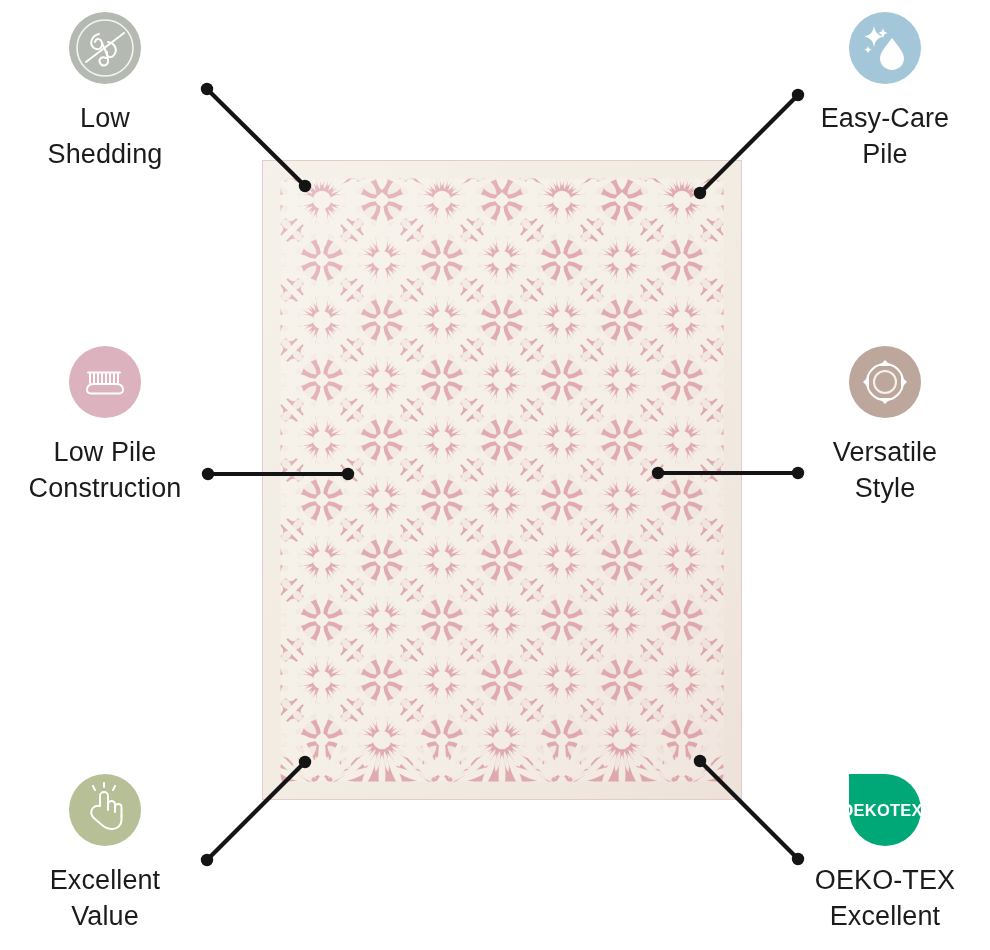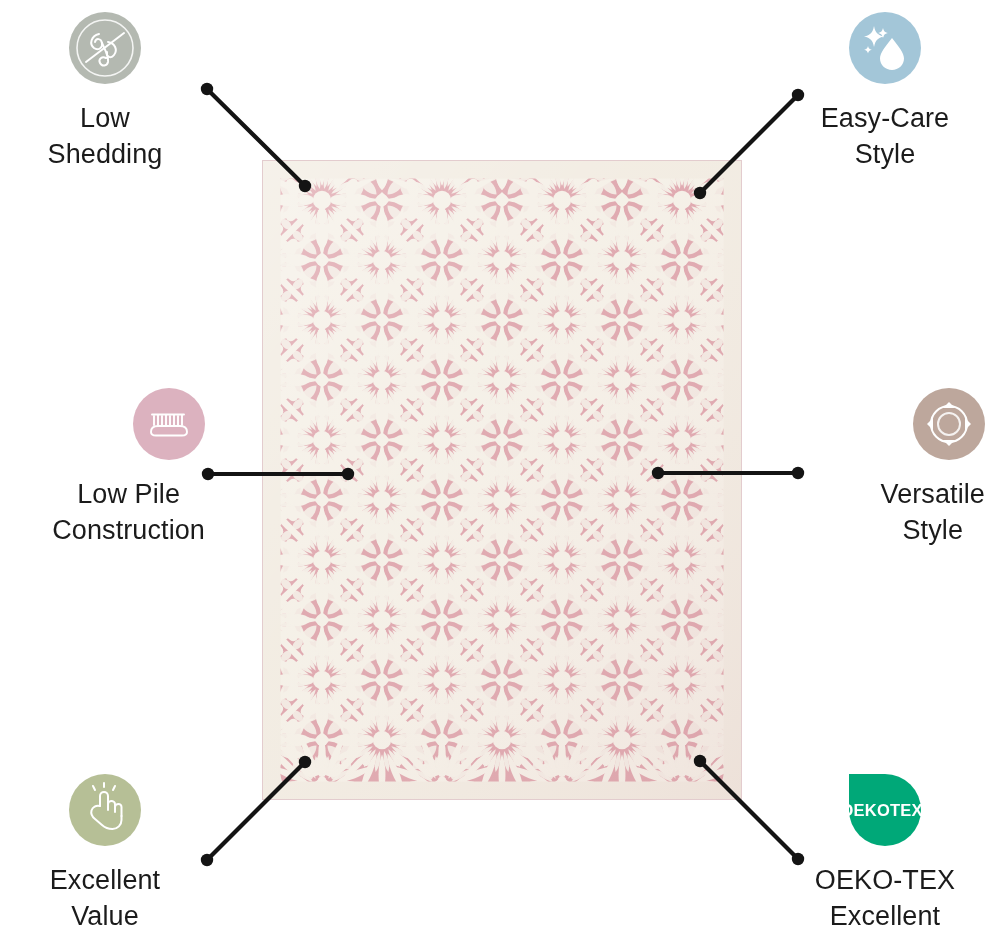--- a/index.html
+++ b/index.html
@@ -44,21 +44,21 @@
     color: #1b1b1b;
     text-align: center;
     letter-spacing: 0.1px;
     white-space: pre-line;
     font-weight: 400;
   }
 
   .f-left  { left: 5px; }
   .f-right { left: 785px; }
   .f-row1  { top: 12px; }
-  .f-row2  { top: 388px; align-items: flex-end; }
+  .f-row2  { top: 346px; }
   .f-row3  { top: 774px; }
 
   
   .oeko-badge {
     width: 72px;
     height: 72px;
     background: #00a878;
     border-radius: 0 50% 50% 50%;
     display: flex;
     align-items: center;
@@ -357,21 +357,21 @@
   <div class="feature f-right f-row1">
     <div class="feature-icon" style="background:#a3c6d8;">
       <svg viewBox="0 0 72 72" width="72" height="72" xmlns="http://www.w3.org/2000/svg">
         <path d="M43 26 C50 35 55 41 55 46.5 C55 53 49.5 58 43 58 C36.5 58 31 53 31 46.5 C31 41 36 35 43 26 Z" fill="#ffffff"></path>
         <path d="M25 14 C26.5 21 28.5 23 35 24.5 C28.5 26 26.5 28 25 35 C23.5 28 21.5 26 15 24.5 C21.5 23 23.5 21 25 14 Z" fill="#ffffff"></path>
         <path d="M34 16 C34.8 19.2 35.8 20.2 39 21 C35.8 21.8 34.8 22.8 34 26 C33.2 22.8 32.2 21.8 29 21 C32.2 20.2 33.2 19.2 34 16 Z" fill="#ffffff"></path>
         <path d="M19 34 C19.6 36.4 20.4 37.2 22.8 37.8 C20.4 38.4 19.6 39.2 19 41.6 C18.4 39.2 17.6 38.4 15.2 37.8 C17.6 37.2 18.4 36.4 19 34 Z" fill="#ffffff"></path>
       </svg>
     </div>
     <div class="feature-label">Easy-Care
-Style</div>
+Pile</div>
   </div>
 
   <div class="feature f-left f-row2">
     <div class="feature-icon" style="background:#dcb2bf;">
       <svg viewBox="0 0 72 72" width="72" height="72" xmlns="http://www.w3.org/2000/svg">
         <g stroke="#ffffff" stroke-width="1.9" stroke-linecap="round" fill="none">
           <path d="M18 44 C18 40 21 38 25 38 L47 38 C51 38 54 40 54 44 C54 46.5 52 47.5 49 47.5 L23 47.5 C20 47.5 18 46.5 18 44 Z"></path>
           <line x1="21" y1="37" x2="21" y2="28"></line>
           <line x1="25" y1="37" x2="25" y2="27"></line>
           <line x1="29" y1="37" x2="29" y2="28"></line>

